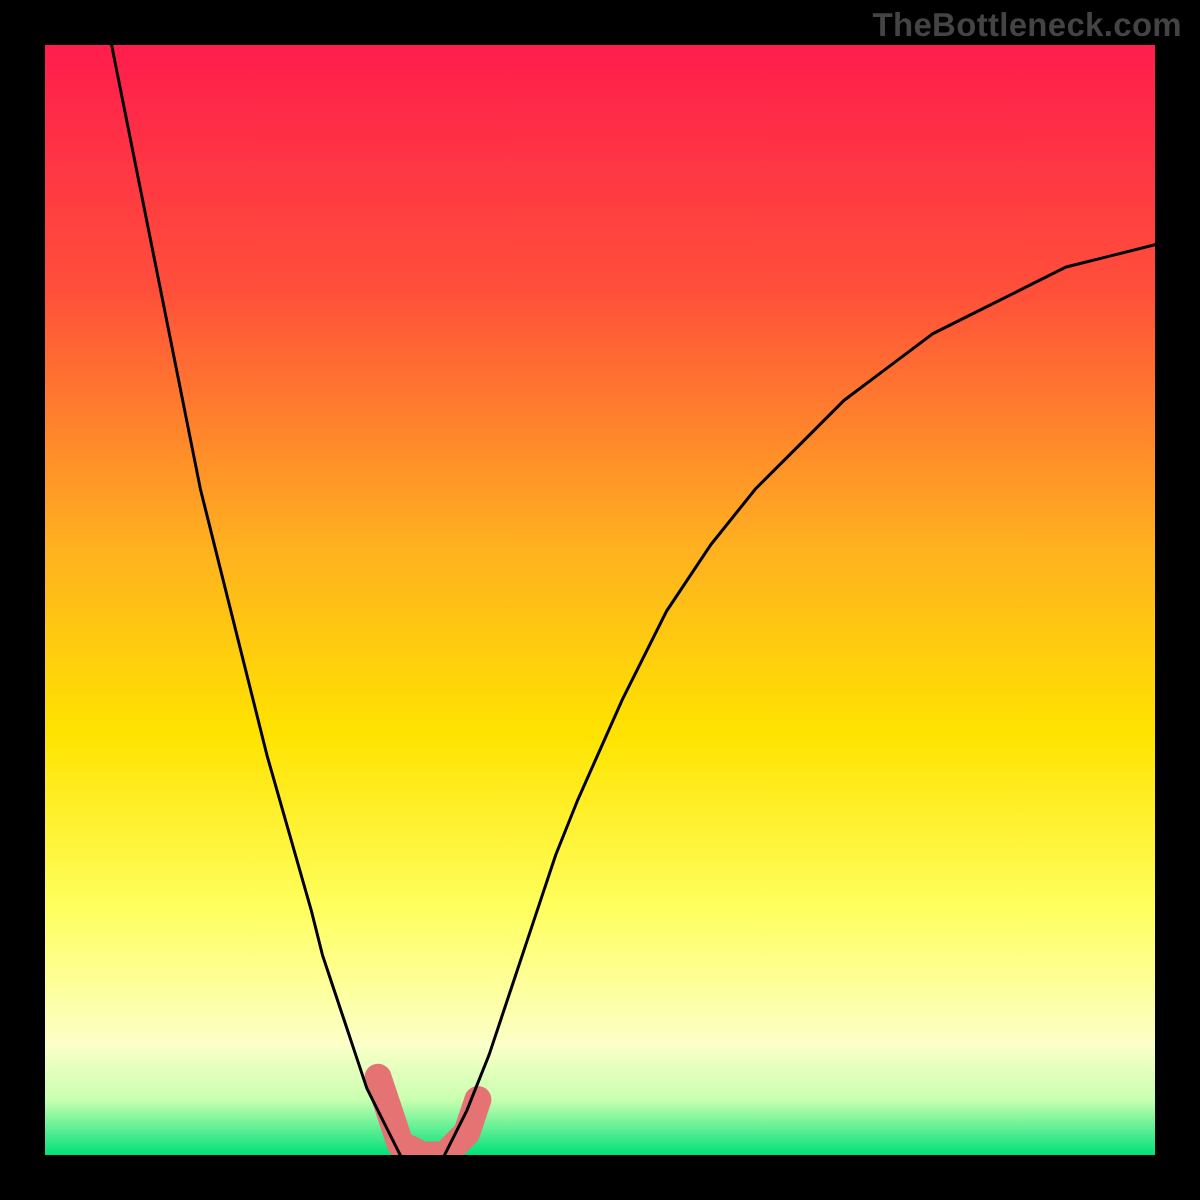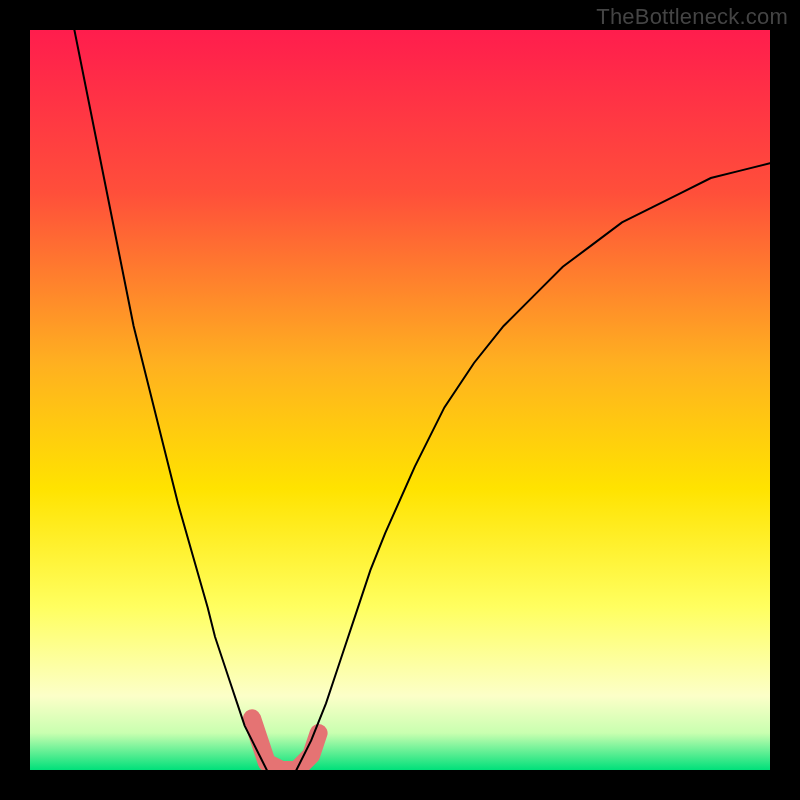--- a/index.html
+++ b/index.html
@@ -24,21 +24,21 @@
     width: 740px;
     height: 740px;
     overflow: hidden;
   }
   .watermark {
     position: absolute;
     top: 4px;
     right: 12px;
     color: #444;
     font-size: 22px;
-    font-weight: 400;
+    font-weight: 700;
     letter-spacing: 0.2px;
     user-select: none;
   }
   svg {
     display: block;
   }
   .curve {
     fill: none;
     stroke: #000;
     stroke-width: 2;

